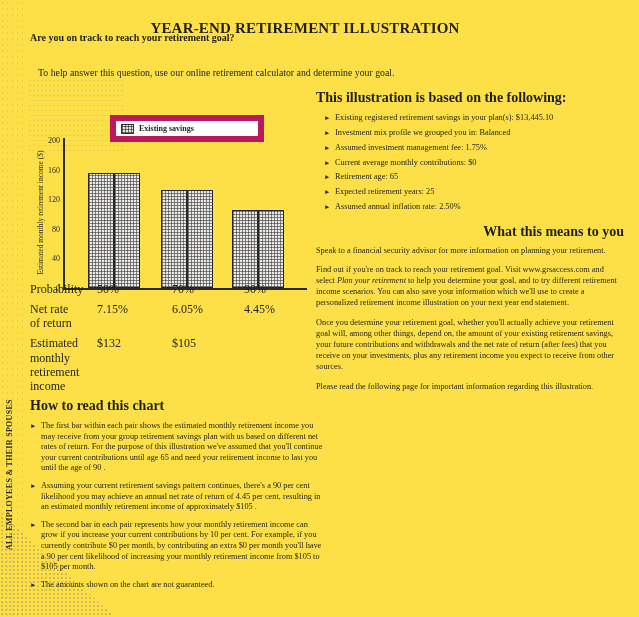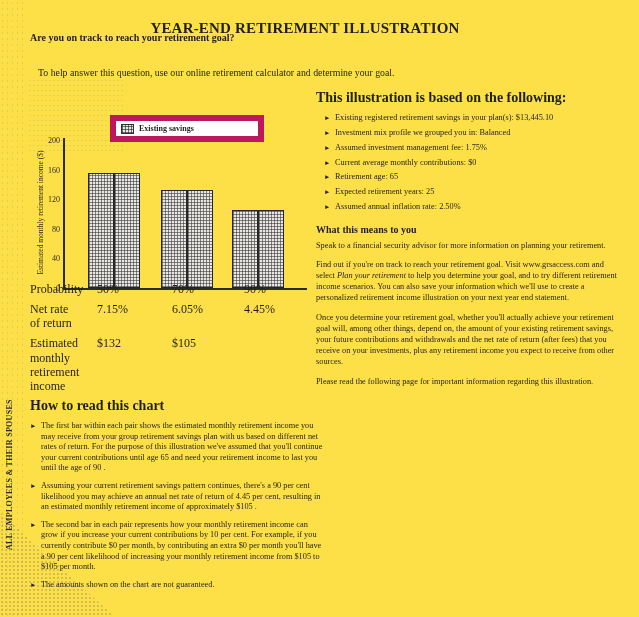--- a/index.html
+++ b/index.html
@@ -52,21 +52,21 @@
   .how{position:absolute;left:30px;top:398px;width:294px;}
   .h3{margin:0 0 7px 0;font-size:14px;font-weight:bold;}
   ul.blist{list-style:none;margin:0;padding:0;}
   ul.blist li{display:grid;grid-template-columns:9px 1fr;gap:2px;font-size:8.3px;
     line-height:1.28;margin-bottom:7px;}
   .arrow{font-size:6.5px;line-height:10px;color:#222;}
   
   .rightcol{position:absolute;left:316px;top:90px;width:308px;}
   .rightcol ul.blist{padding-left:8px;}
   .rightcol ul.blist li{margin-bottom:4.5px;line-height:1.25;}
-  .rightcol .h3-2{margin:11px 0 6px 0;font-size:10px;font-weight:bold;}
+  .rightcol .h3-2{margin:11px 0 6px 0;font-size:14px;font-weight:bold;text-align:right;}
   .rightcol p{margin:0 0 9px 0;font-size:8.3px;line-height:1.32;}
   
   .side-label{position:absolute;left:5px;top:405px;height:145px;
     writing-mode:vertical-rl;transform:rotate(180deg);
     font-size:8px;font-weight:bold;letter-spacing:.3px;color:#2a2a2a;white-space:nowrap;}
 </style>
 </head>
 <body>
 
 <div class="page">

